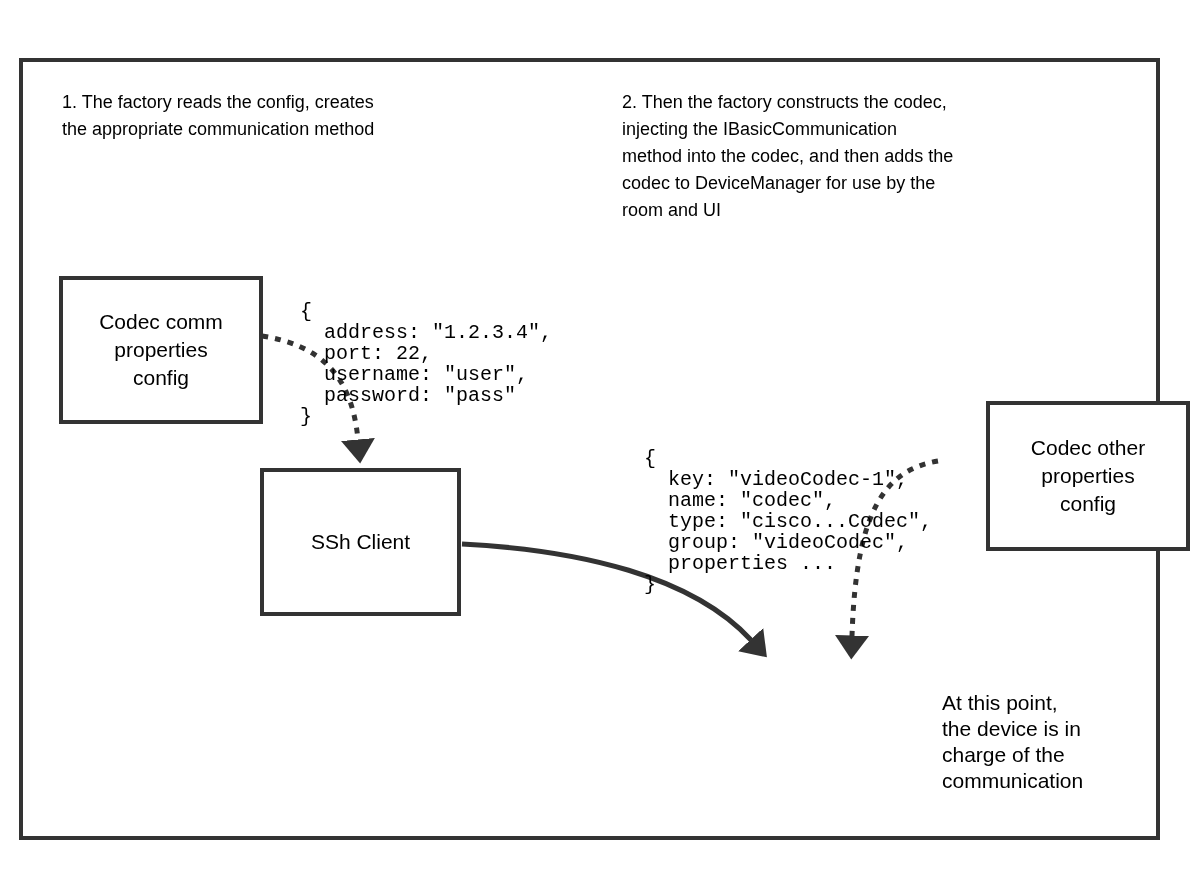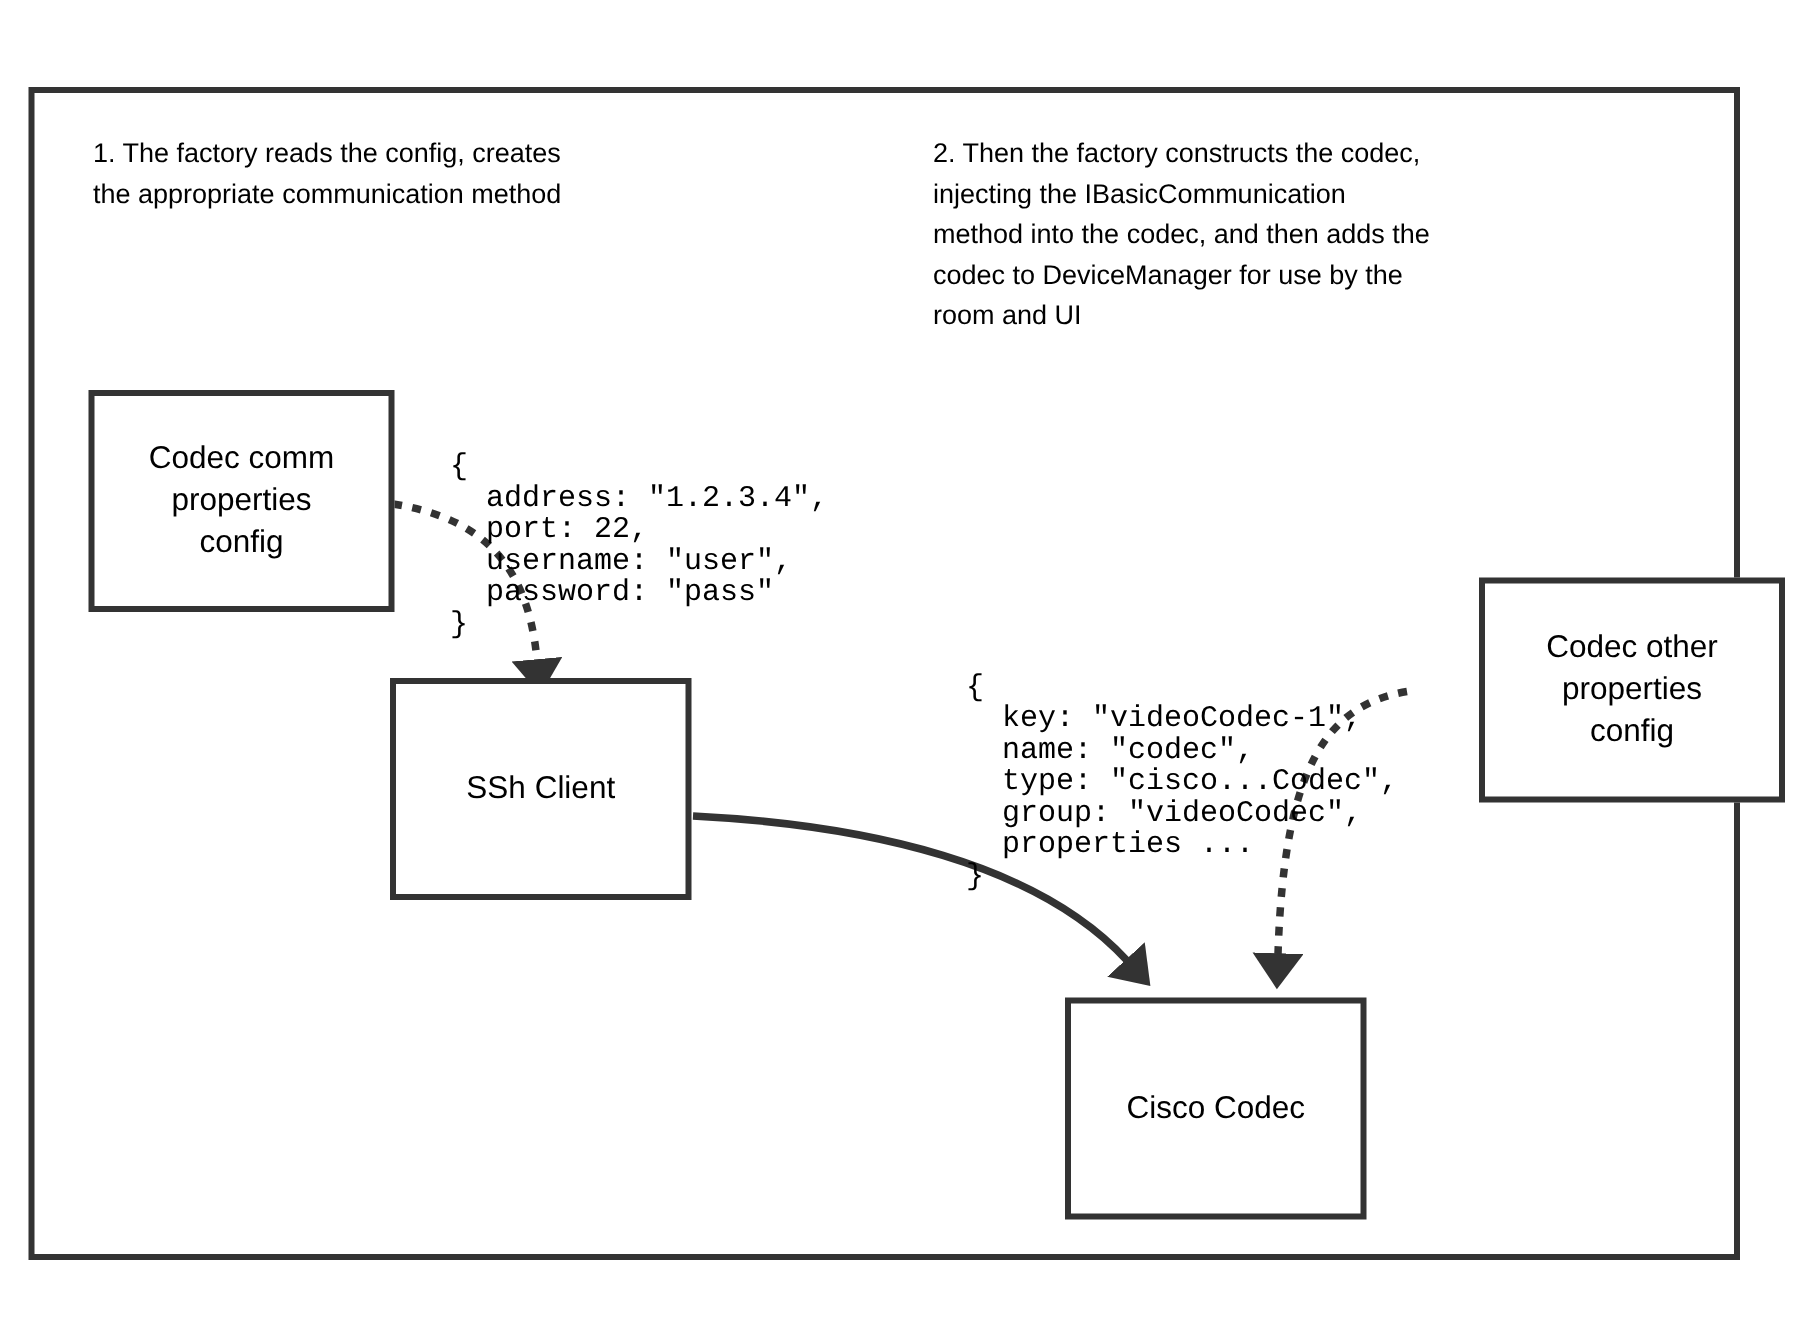--- a/index.html
+++ b/index.html
@@ -39,20 +39,21 @@
     font-size:21px;line-height:26px;
     white-space:pre-line;
   }
   .box{
     position:absolute;
     border:4px solid var(--stroke);
     box-sizing:border-box;
     background:var(--background);
     display:flex;align-items:center;justify-content:center;
     text-align:center;
+    margin-top:16px;
   }
   .box .label{
     font-size:21px;line-height:28px;
     white-space:pre-line;
   }
   .code{
     position:absolute;
     margin:0;
     font-family:"Liberation Mono", monospace;
     font-size:20px;line-height:21px;
@@ -111,18 +112,19 @@
   group: "videoCodec",
   properties ...
 }</pre>
 
   <div class="box" style="left:986px;top:385px;width:204px;height:150px">
     <span class="label">Codec other
 properties
 config</span>
   </div>
 
-  <div class="box" style="left:710px;top:665px;width:201px;height:148px">
-    <span class="label">Cisco Codec</span>
-  </div>
 
+  <div class="endpoint-note" style="left:942px;top:690px;width:200px">At this point,
+the device is in
+charge of the
+communication</div>
 
 </div>
 
 </body></html>

